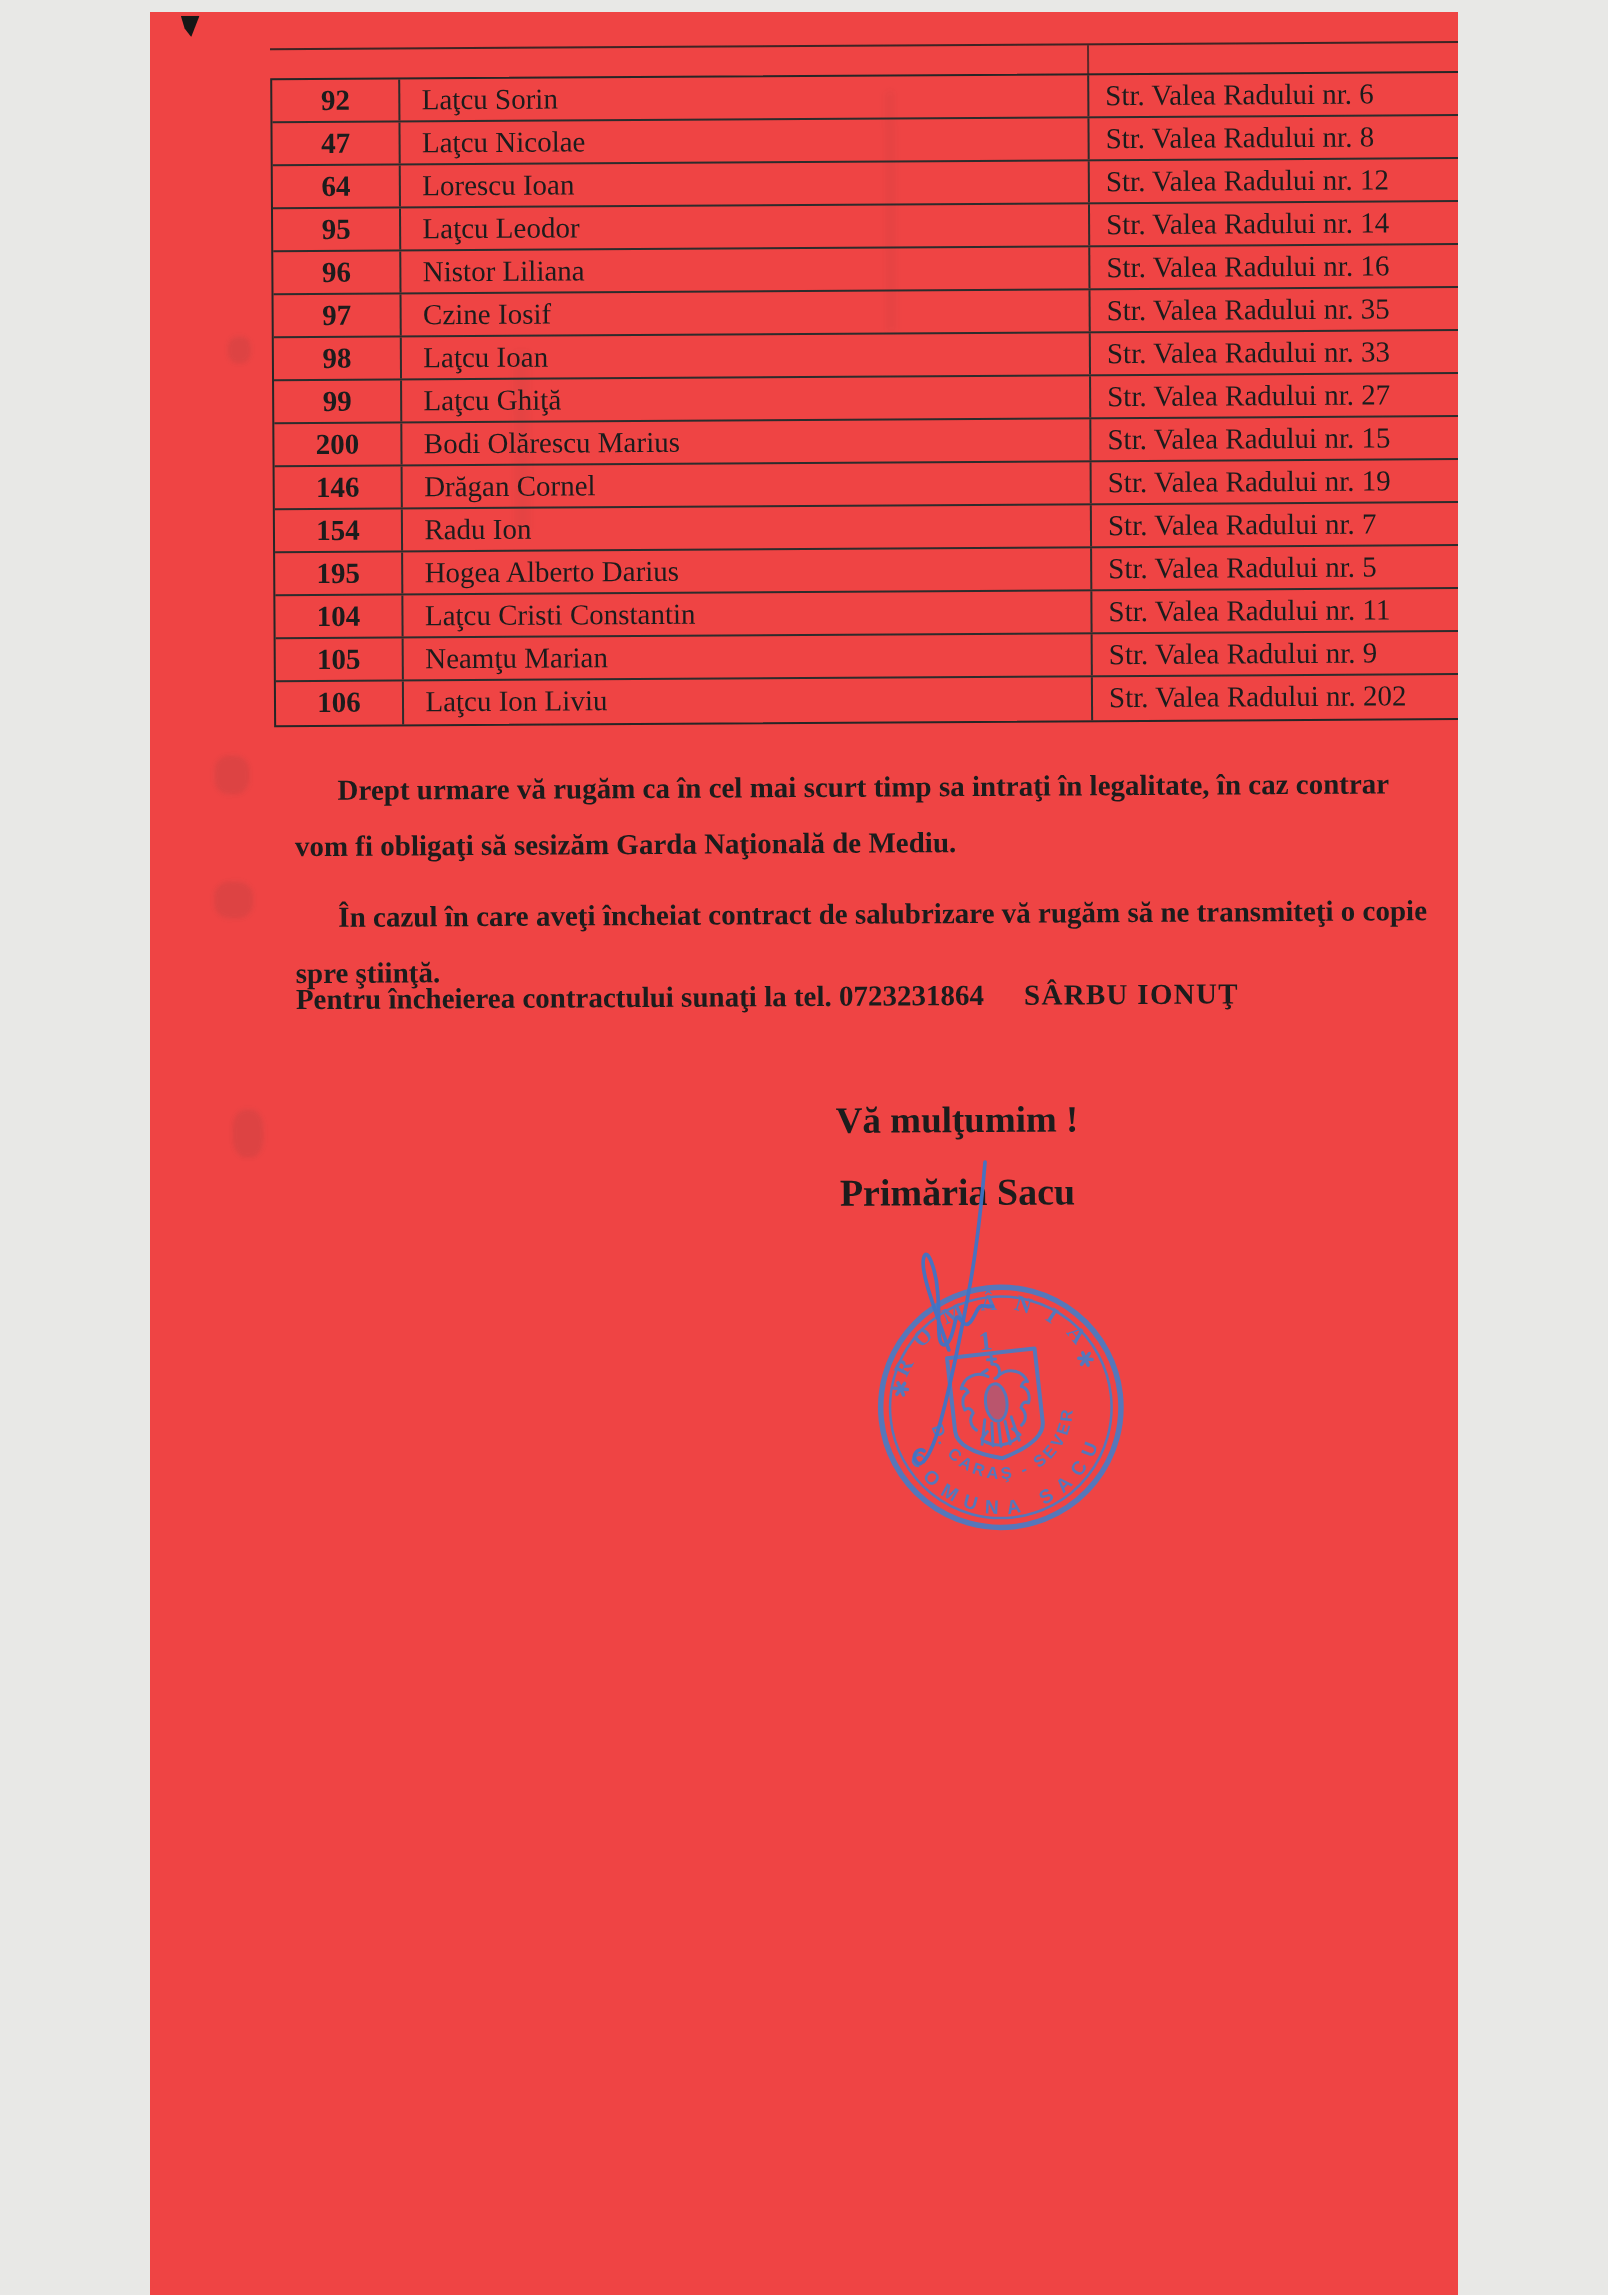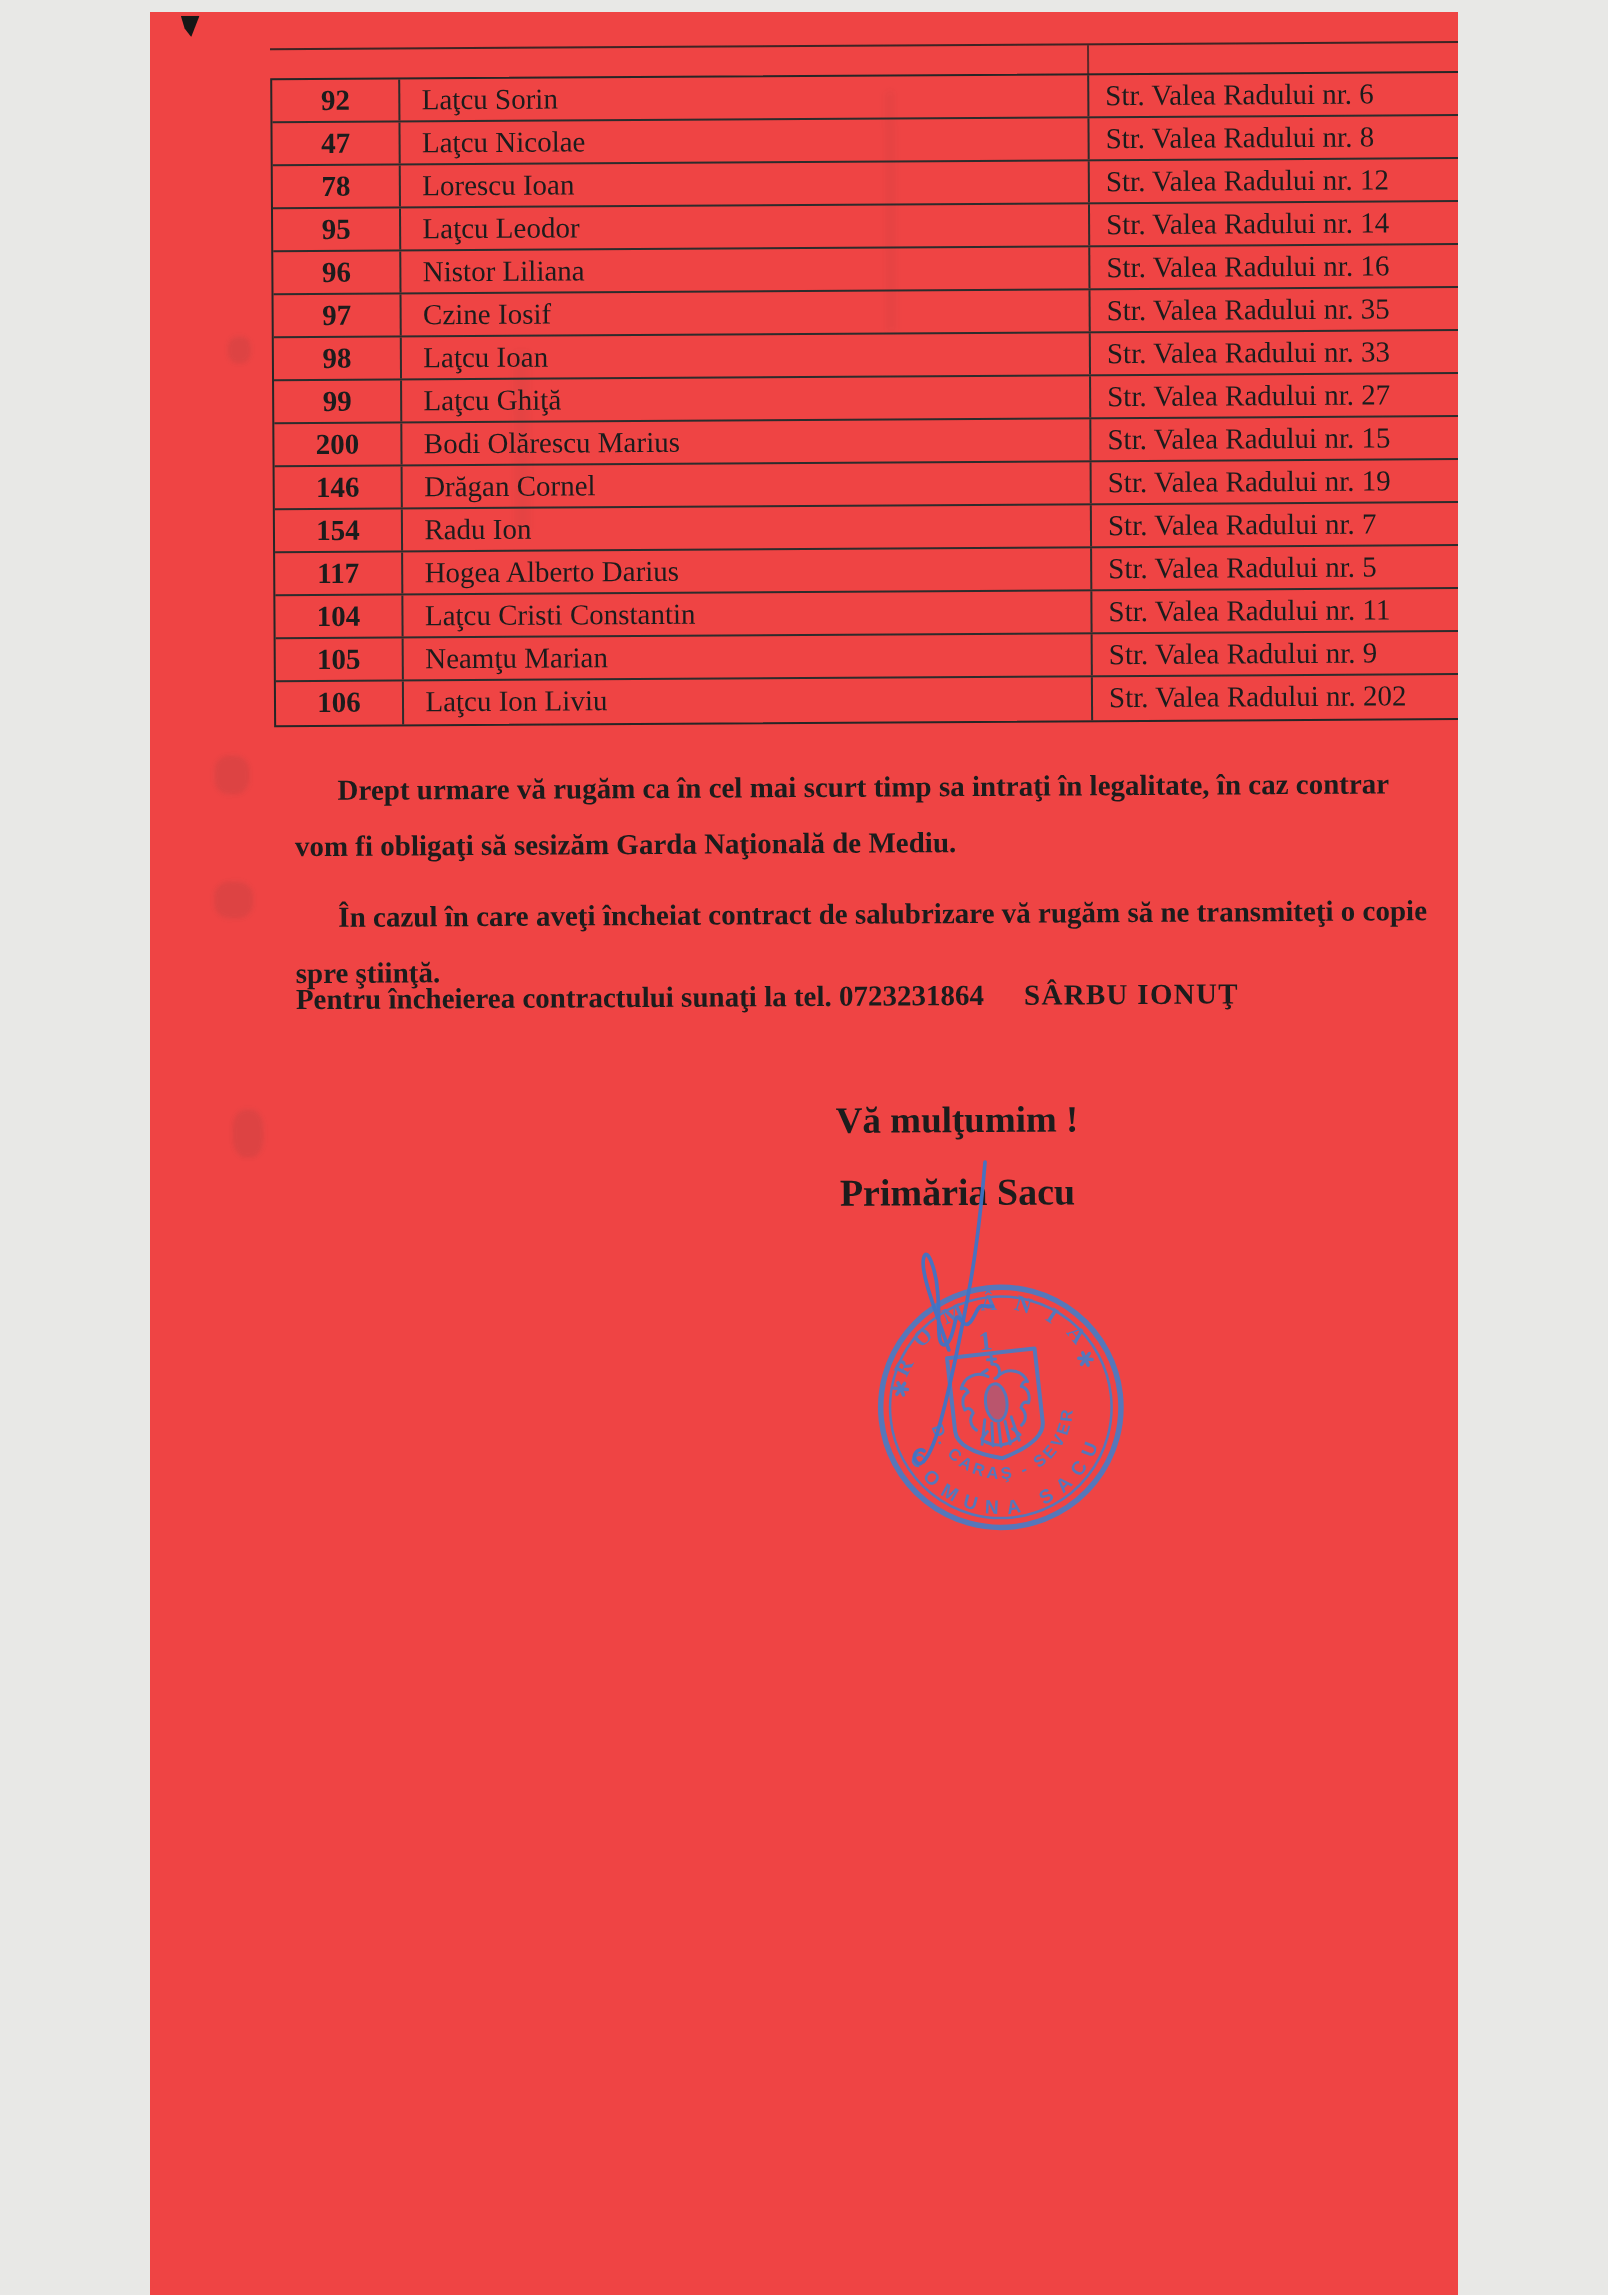--- a/index.html
+++ b/index.html
@@ -87,21 +87,21 @@
           <div class="tcell cell-no">92</div>
           <div class="tcell cell-name">Laţcu Sorin</div>
           <div class="tcell cell-address">Str. Valea Radului nr. 6</div>
         </div>
         <div class="trow">
           <div class="tcell cell-no">47</div>
           <div class="tcell cell-name">Laţcu Nicolae</div>
           <div class="tcell cell-address">Str. Valea Radului nr. 8</div>
         </div>
         <div class="trow">
-          <div class="tcell cell-no">78</div>
+          <div class="tcell cell-no">64</div>
           <div class="tcell cell-name">Lorescu Ioan</div>
           <div class="tcell cell-address">Str. Valea Radului nr. 12</div>
         </div>
         <div class="trow">
           <div class="tcell cell-no">95</div>
           <div class="tcell cell-name">Laţcu Leodor</div>
           <div class="tcell cell-address">Str. Valea Radului nr. 14</div>
         </div>
         <div class="trow">
           <div class="tcell cell-no">96</div>
@@ -132,21 +132,21 @@
           <div class="tcell cell-no">146</div>
           <div class="tcell cell-name">Drăgan Cornel</div>
           <div class="tcell cell-address">Str. Valea Radului nr. 19</div>
         </div>
         <div class="trow">
           <div class="tcell cell-no">154</div>
           <div class="tcell cell-name">Radu Ion</div>
           <div class="tcell cell-address">Str. Valea Radului nr. 7</div>
         </div>
         <div class="trow">
-          <div class="tcell cell-no">117</div>
+          <div class="tcell cell-no">195</div>
           <div class="tcell cell-name">Hogea Alberto Darius</div>
           <div class="tcell cell-address">Str. Valea Radului nr. 5</div>
         </div>
         <div class="trow">
           <div class="tcell cell-no">104</div>
           <div class="tcell cell-name">Laţcu Cristi Constantin</div>
           <div class="tcell cell-address">Str. Valea Radului nr. 11</div>
         </div>
         <div class="trow">
           <div class="tcell cell-no">105</div>

